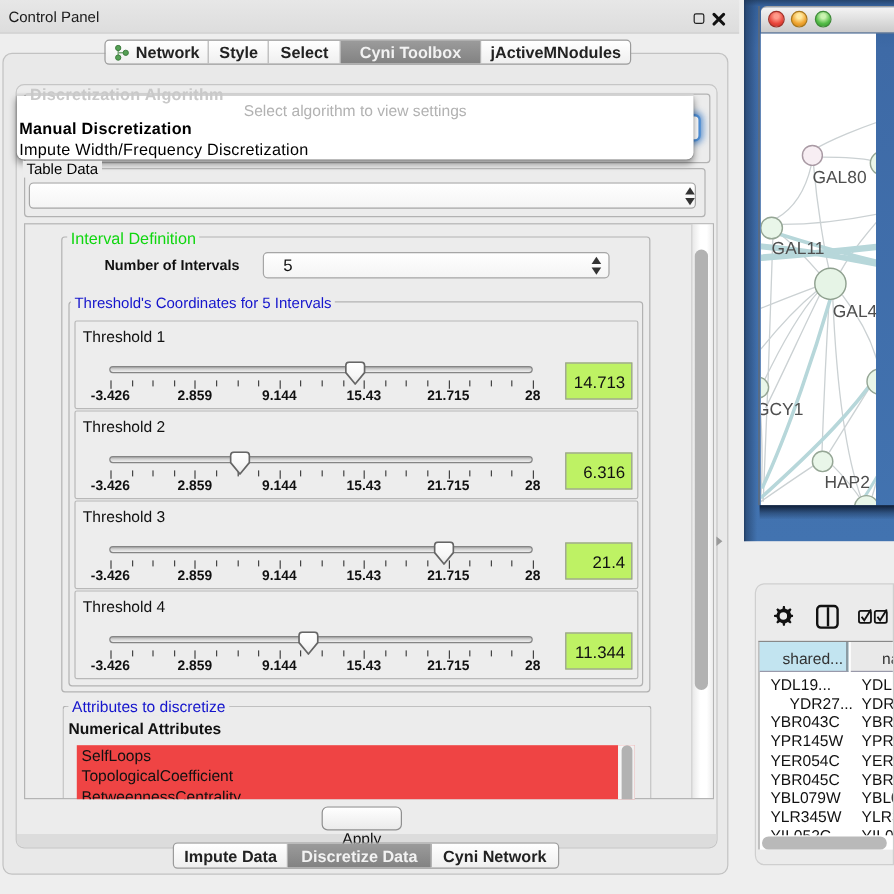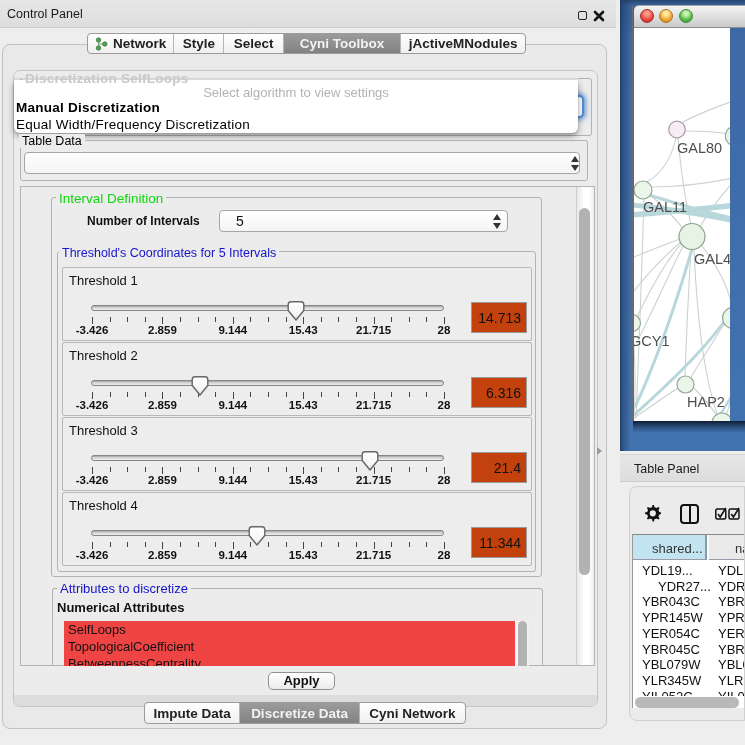--- a/index.html
+++ b/index.html
@@ -12,21 +12,21 @@
   .combo { position:absolute; background:linear-gradient(180deg,#ffffff,#f4f4f4);
     border:1px solid #a6a6a6; border-radius:4px; font-size:13px; color:#111; }
   .combo .ctext { position:absolute; left:9px; top:2px; font-size:14px; letter-spacing:0.25px; }
   .arrows { position:absolute; width:10px; }
   .arrows .up { width:0;height:0;border-left:4.5px solid transparent;border-right:4.5px solid transparent;border-bottom:6px solid #333; margin-bottom:3px;}
   .arrows .dn { width:0;height:0;border-left:4.5px solid transparent;border-right:4.5px solid transparent;border-top:6px solid #333;}
   .tpanel { position:absolute; left:62px; width:470px; height:74px; border:1px solid #b8b8b8; border-radius:2px; background:#ededed; }
   .tpanel .ttl { position:absolute; left:6px; top:5px; font-size:13px; font-weight:normal; color:#111; }
   .track { position:absolute; left:28px; top:37px; width:353px; height:6px; border:1px solid #858585; border-radius:3px;
     background:linear-gradient(180deg,#9f9f9f 0,#cfcfcf 35%,#efefef 100%); }
-  .vbox { position:absolute; left:408px; top:34px; width:56px; height:31px; background:#c2410c; border:1px solid #9a9a9a;
+  .vbox { position:absolute; left:408px; top:34px; width:56px; height:31px; background:#bef264; border:1px solid #9a9a9a;
     font-size:14px; color:#111; text-align:right; padding:7px 5px 0 0; }
   .thumb { position:absolute; top:33px; width:18px; height:20px; }
   .tick { position:absolute; width:1px; background:#444; top:49px; height:5px; }
   .tick.mj { height:7px; }
   .slbl { position:absolute; top:56px; font-size:11.5px; font-weight:bold; color:#111; white-space:nowrap; }
   .seg { position:absolute; height:21px; border:1px solid #9b9b9b; border-radius:4px;
     background:linear-gradient(180deg,#ffffff,#efefef); display:flex; overflow:hidden; }
   .seg .s { height:100%; display:flex; align-items:center; justify-content:center;
     font-size:13.5px; font-weight:bold; color:#222; border-right:1px solid #b5b5b5; }
   .seg .s:last-child { border-right:none; }
@@ -69,24 +69,24 @@
     <div class="s" style="width:129px;">jActiveMNodules</div>
   </div>
 
   <div class="gbox" style="left:20px; top:78px; width:572px; height:58px;"></div>
   <div class="abs" style="left:24px; top:95px; width:560px; height:23px; background:#fff;
        border:2.5px solid #4f8fd6; border-radius:5px; box-shadow:0 0 5px 2px rgba(70,130,200,0.8);"></div>
 
   <div class="abs" id="popup" style="left:14px; top:80px; width:564px; height:53px; background:#ffffff;
        border-radius:0 0 6px 6px; box-shadow:0 3px 6px rgba(0,0,0,0.4), 0 0 1px rgba(0,0,0,0.25);"></div>
   <div class="abs" style="left:14px; top:78px; width:564px; height:1px; background:#d8d8d8;"></div>
-  <div class="abs" style="left:25px; top:71px; font-size:13.5px; letter-spacing:0.25px; font-weight:bold; color:#c9c9c9;">Discretization SelfLoops</div>
+  <div class="abs" style="left:25px; top:71px; font-size:13.5px; letter-spacing:0.25px; font-weight:bold; color:#c9c9c9;">Discretization Algorithm</div>
   <div class="abs" style="left:14px; top:85px; width:564px; text-align:center; font-size:13px; color:#b2b2b2;">Select algorithm to view settings</div>
   <div class="abs" style="left:16px; top:100px; font-size:13.5px; letter-spacing:0.25px; font-weight:bold; color:#000;">Manual Discretization</div>
-  <div class="abs" style="left:16px; top:117px; font-size:13.5px; letter-spacing:0.25px; color:#000;">Equal Width/Frequency Discretization</div>
+  <div class="abs" style="left:16px; top:117px; font-size:13.5px; letter-spacing:0.25px; color:#000;">Impute Width/Frequency Discretization</div>
 
   <div class="gbox" style="left:20px; top:140px; width:568px; height:41px;"></div>
   <div class="grouplbl" style="left:19px; top:134px; color:#000; font-size:12.5px;">Table Data</div>
   <div class="combo" style="left:24px; top:152px; width:556px; height:22px;">
     <div class="arrows" style="left:546px; top:3px;">
         <div class="up"></div>
         <div class="dn"></div>
       </div>
   </div>
 
@@ -285,21 +285,21 @@
   <div class="abs" style="left:57px; top:600px; font-size:13px; font-weight:bold; color:#111;">Numerical Attributes</div>
   <div class="abs" style="left:64px; top:621px; width:465px; height:45px; background:#ef4444; overflow:hidden;">
     <div class="listrow">SelfLoops</div>
     <div class="listrow">TopologicalCoefficient</div>
     <div class="listrow">BetweennessCentrality</div>
   </div>
   <div class="abs" style="left:515px; top:621px; width:14px; height:45px; background:linear-gradient(90deg,#f2f2f2,#ffffff 45%,#eeeeee);"></div>
   <div class="abs" style="left:518px; top:621px; width:9px; height:45px; background:#b2b2b2; border-radius:5px 5px 0 0;"></div>
 
   <div class="abs" style="left:268px; top:672px; width:67px; height:18px; border:1px solid #909090; border-radius:5px;
-       background:linear-gradient(180deg,#ffffff,#ebebeb); font-size:13px; color:#111; text-align:center; padding-top:0;font-weight:bold;">Apply</div>
+       background:linear-gradient(180deg,#ffffff,#ebebeb); font-size:13px; color:#111; text-align:center; padding-top:18px;">Apply</div>
 
   <div class="seg" style="left:144px; top:702px; width:322px; height:22px;">
     <div class="s" style="width:96px;">Impute Data</div>
     <div class="s on" style="width:120px;">Discretize Data</div>
     <div class="s" style="width:106px;">Cyni Network</div>
   </div>
 
   <div class="abs" style="left:597px; top:447px; width:0; height:0; border-top:4px solid transparent; border-bottom:4px solid transparent; border-left:5px solid #9a9a9a;"></div>
 
   <div class="abs" id="blueframe" style="left:620px; top:0; width:125px; height:451px;
@@ -359,24 +359,20 @@
           <text x="60" y="236" font-size="14.5" fill="#4f4f4f" font-family="Liberation Sans">GAL4</text>
           <text x="102" y="316" font-size="14.5" fill="#4f4f4f" font-family="Liberation Sans">H</text>
           <text x="-4" y="317.5" font-size="14.5" fill="#4f4f4f" font-family="Liberation Sans">GCY1</text>
           <text x="53" y="378.5" font-size="14.5" fill="#4f4f4f" font-family="Liberation Sans">HAP2</text>
         </svg>
     </div>
   </div>
   <div class="abs" style="left:633px; top:421px; width:112px; height:12px;
        background:linear-gradient(180deg,rgba(11,23,44,0.92),rgba(13,26,48,0.35) 55%,rgba(13,26,48,0));"></div>
 
-  <div class="abs" style="left:620px; top:454px; width:125px; height:28px;
-       background:linear-gradient(180deg,#e7e7e7,#dddddd); border-bottom:1px solid #cccccc; border-top:1px solid #d5d5d5;">
-    <div class="abs" style="left:14px; top:7px; font-size:12.5px; color:#1a1a1a;">Table Panel</div>
-  </div>
 
   <div class="abs" id="tablepanel" style="left:629px; top:486px; width:116px; height:235px;
        border:1px solid #cfcfcf; border-radius:8px 0 0 8px; background:#ebebeb; overflow:hidden;">
 
     <svg class="abs" style="left:14px; top:18px;" width="17" height="17" viewBox="0 0 17 17">
       <path fill="#111" d="M8.5 0 L10 0 L10.4 2.2 A6.4 6.4 0 0 1 12.6 3.1 L14.5 1.9 L15.6 3 L14.4 4.9 A6.4 6.4 0 0 1 15.3 7.1 L17 7.5 L17 9 L15.3 9.4 A6.4 6.4 0 0 1 14.4 11.6 L15.6 13.5 L14.5 14.6 L12.6 13.4 A6.4 6.4 0 0 1 10.4 14.3 L10 16.5 L8.5 16.5 L8.1 14.3 A6.4 6.4 0 0 1 5.9 13.4 L4 14.6 L2.9 13.5 L4.1 11.6 A6.4 6.4 0 0 1 3.2 9.4 L1 9 L1 7.5 L3.2 7.1 A6.4 6.4 0 0 1 4.1 4.9 L2.9 3 L4 1.9 L5.9 3.1 A6.4 6.4 0 0 1 8.1 2.2 Z M8.8 5.2 A3.1 3.1 0 1 0 8.8 11.4 A3.1 3.1 0 1 0 8.8 5.2 Z"></path>
     </svg>
     <div class="abs" style="left:50px; top:17px; width:19px; height:20px; border:2.4px solid #111; border-radius:4px;">
       <div class="abs" style="left:6.6px; top:0; width:2.4px; height:15.5px; background:#111;"></div>
     </div>

